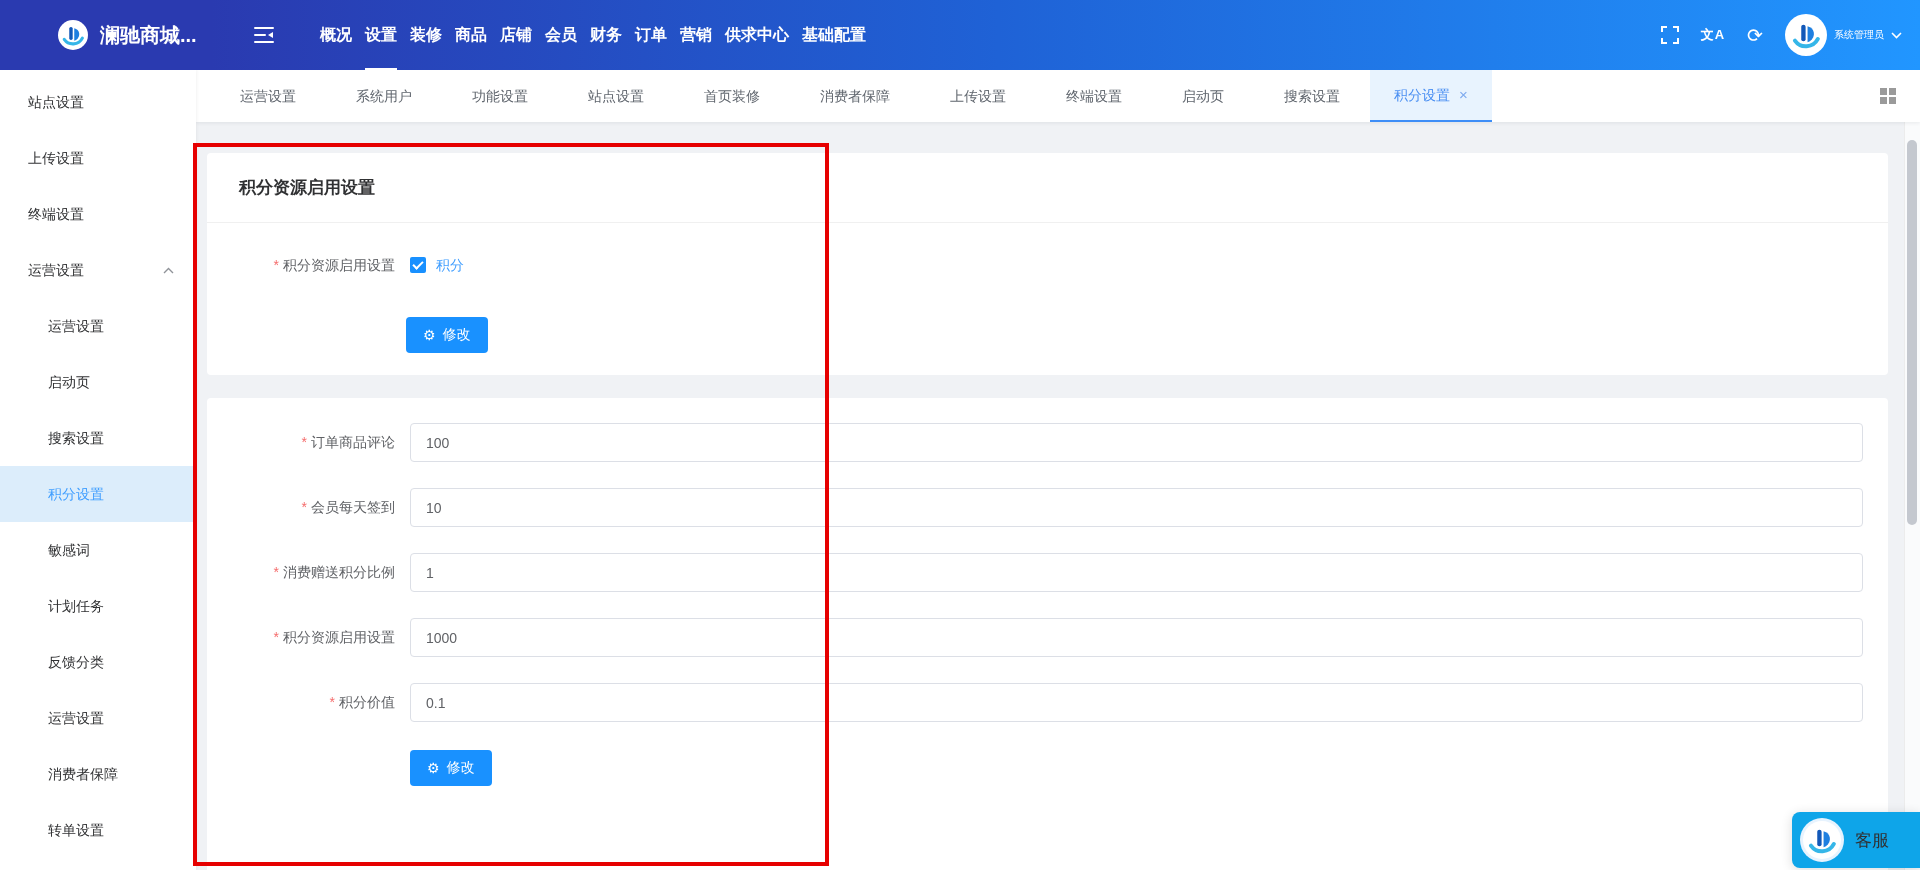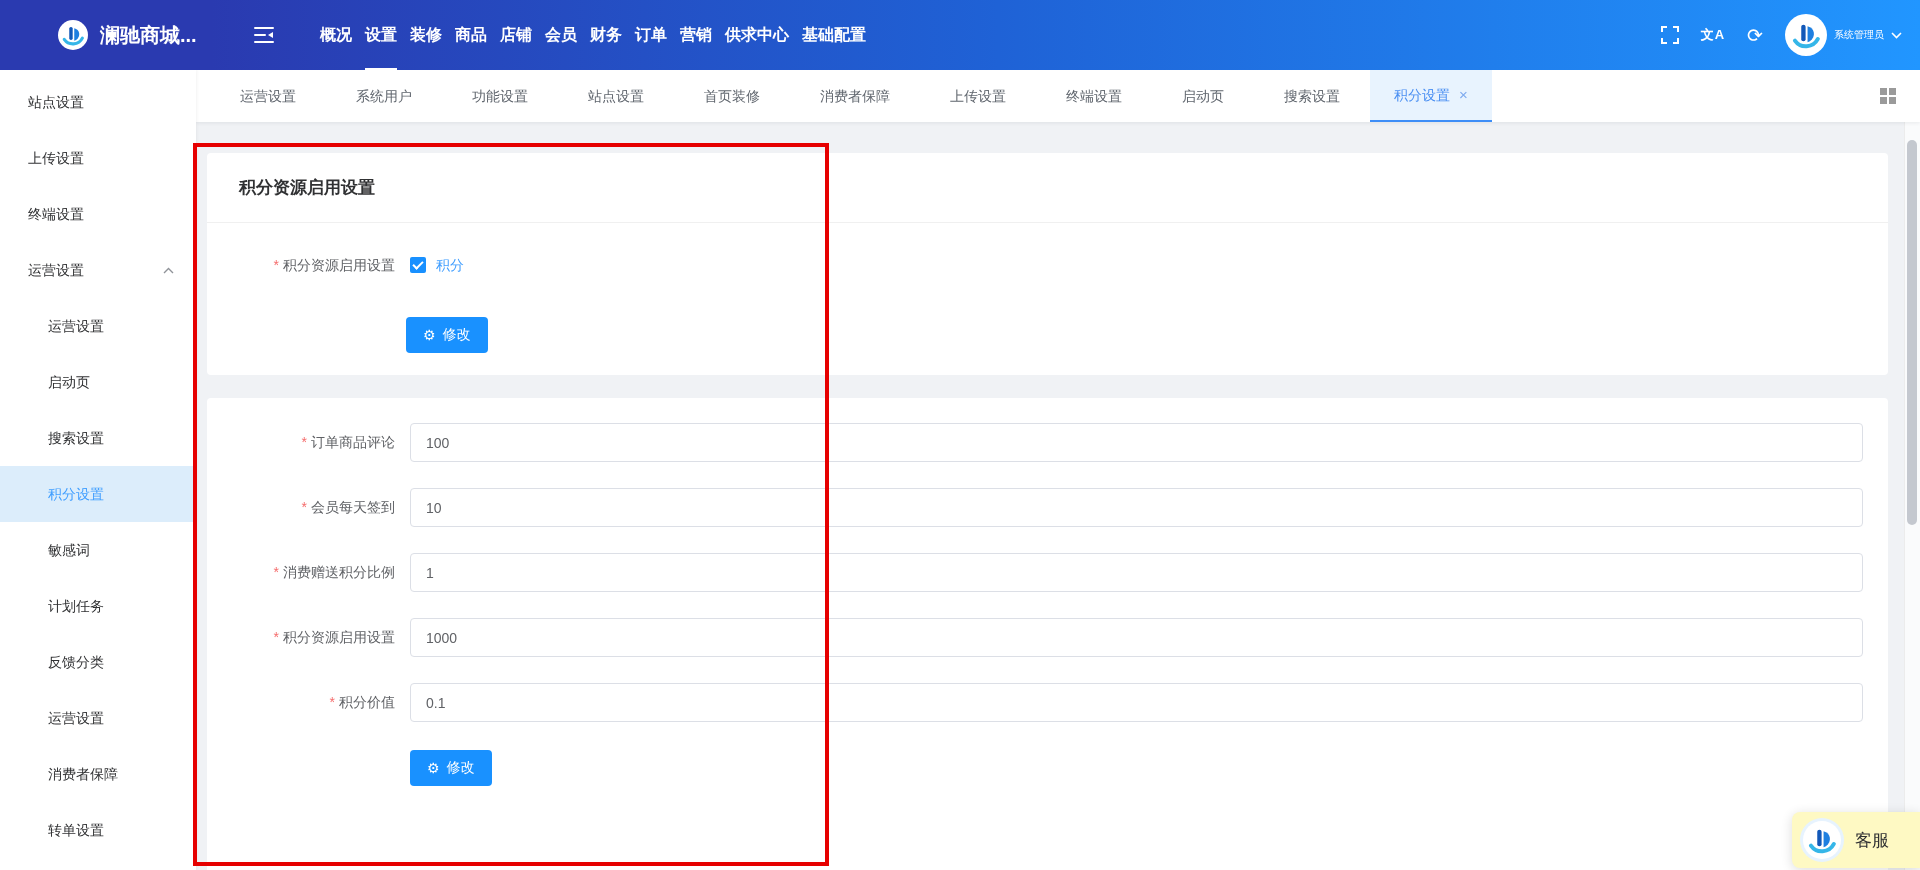--- a/index.html
+++ b/index.html
@@ -69,21 +69,21 @@
 
   
   .scrollbar { position:absolute; right:0; top:122px; width:16px; height:748px; background:#fafbfc; border-left:1px solid #ececec; z-index:15; }
   .scroll-thumb { position:absolute; right:3px; top:18px; width:10px; height:385px; border-radius:5px; background:#c4c8cf; }
 
   
   .annotation { position:absolute; left:193px; top:143px; width:636px; height:723px;
     border:4px solid #e60000; z-index:50; pointer-events:none; }
 
   
-  .support { position:absolute; left:1792px; top:812px; width:128px; height:56px; background:#fef9c3;
+  .support { position:absolute; left:1792px; top:812px; width:128px; height:56px; background:#0ea5e9;
     border-radius:8px 0 0 8px; box-shadow:0 2px 12px rgba(0,0,0,.14); z-index:60;
     display:flex; align-items:center; padding-left:8px; gap:11px; cursor:pointer; }
   .support-logo { width:44px; height:44px; border-radius:50%; background:#e7f3fe; display:flex; align-items:center; justify-content:center; }
   .support-label { font-size:17px; color:#303133; }
 </style>
 </head>
 <body>
 
 <div class="header">
   <div class="brand">

